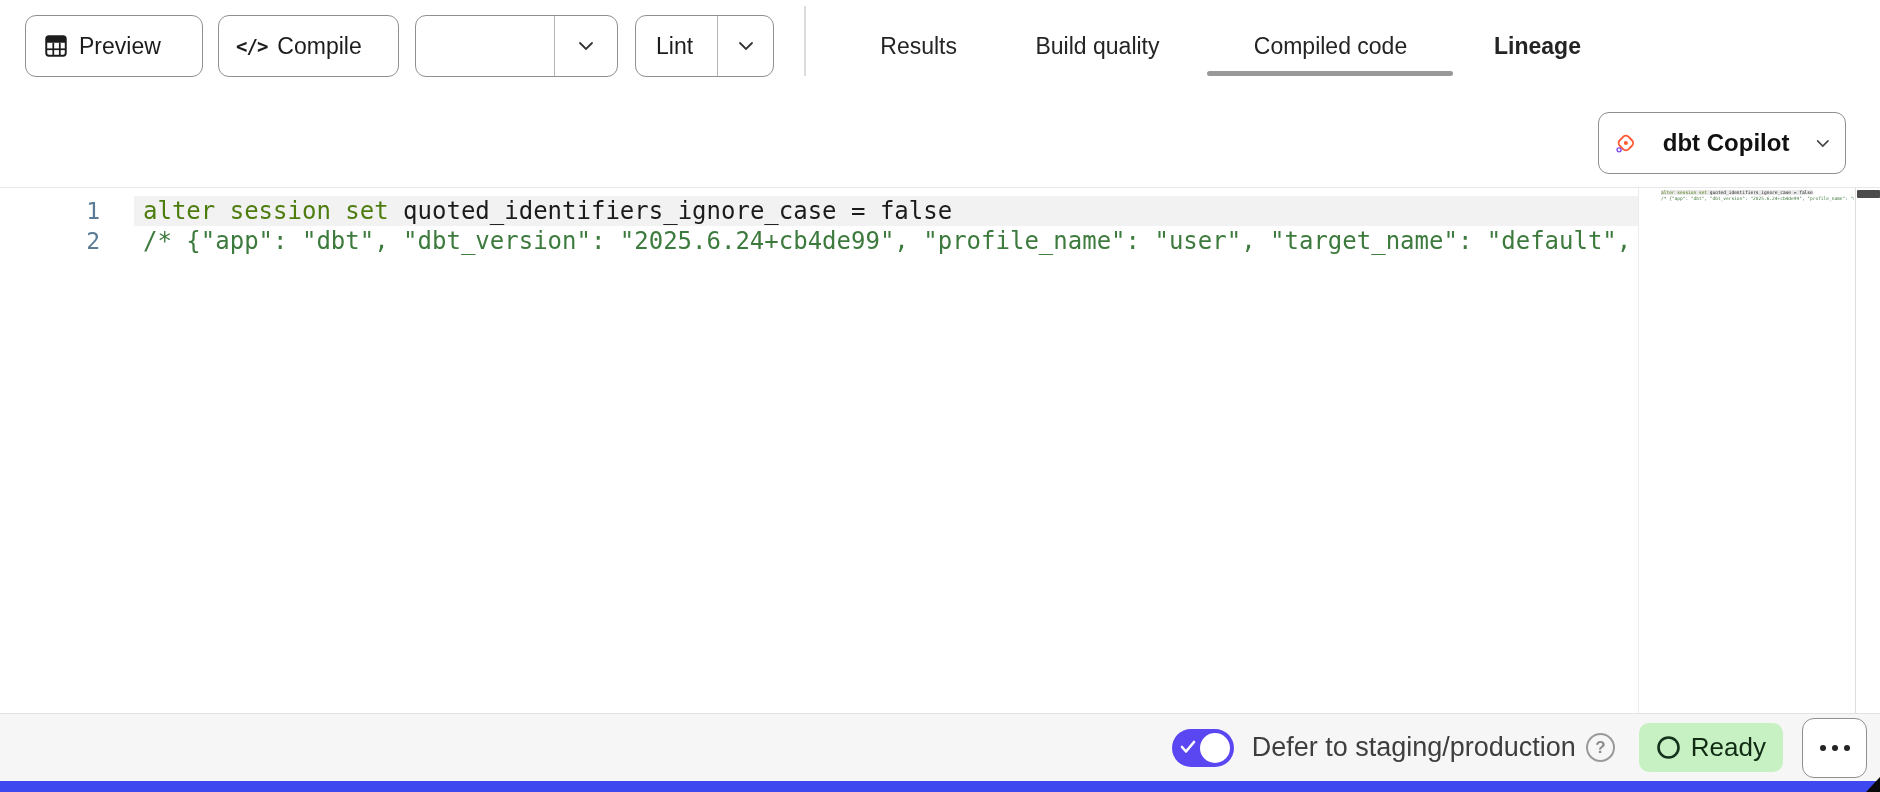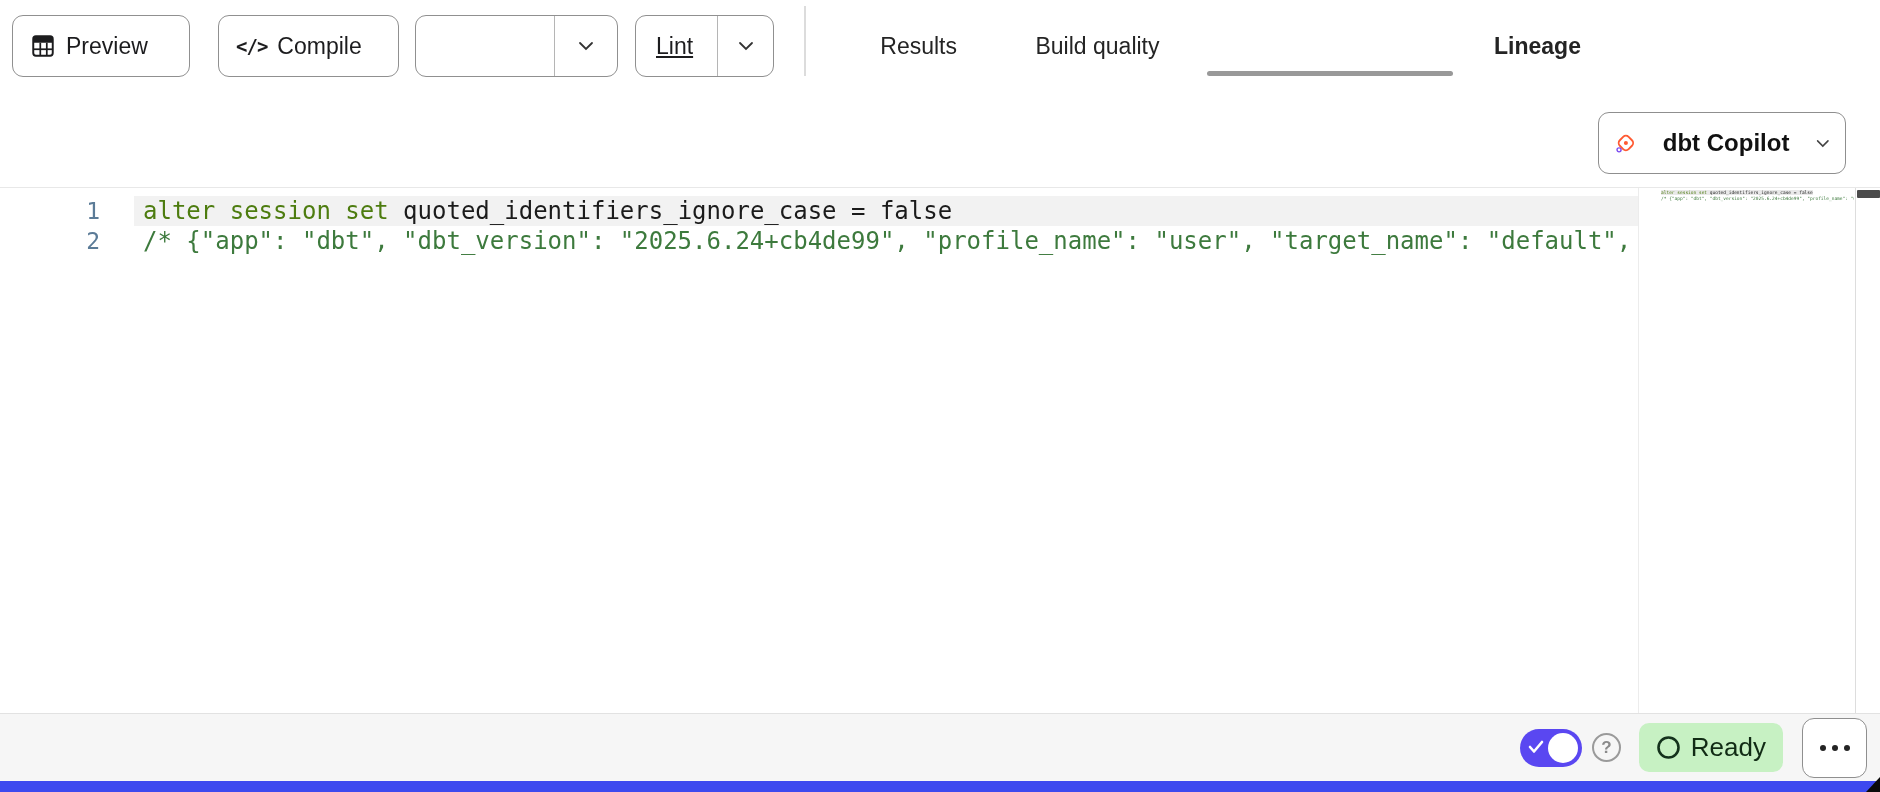--- a/index.html
+++ b/index.html
@@ -56,37 +56,37 @@
   
   .statusbar{position:absolute;left:0;top:713px;width:1880px;height:68px;background:#f6f6f6;
        border-top:1px solid #e2e2e2;box-sizing:border-box;display:flex;align-items:center;
        justify-content:flex-end;padding-right:13px;}
   .toggle{width:62px;height:38px;border-radius:19px;background:#5a47f1;position:relative;flex:none;cursor:pointer;}
   .toggle .knob{position:absolute;right:4px;top:4px;width:30px;height:30px;border-radius:50%;background:#fff;}
   .toggle svg{position:absolute;left:8px;top:11px;}
   .defer-label{margin-left:18px;font-size:27px;color:#3e3e3e;white-space:nowrap;}
   .help{margin-left:10px;width:25px;height:25px;border-radius:50%;border:2px solid #9a9a9a;color:#8a8a8a;
        display:flex;align-items:center;justify-content:center;font-size:17px;font-weight:700;flex:none;cursor:pointer;}
-  .ready-badge{margin-left:18px;height:49px;border-radius:10px;background:#c7f1c3;display:flex;
+  .ready-badge{margin-left:24px;height:49px;border-radius:10px;background:#c7f1c3;display:flex;
        align-items:center;gap:10px;padding:0 17px;flex:none;}
   .ready-badge .txt{font-size:26px;font-weight:500;color:#112b15;}
   .more-btn{margin-left:19px;width:65px;height:60px;box-sizing:border-box;border:1.5px solid #8f8f8f;
        border-radius:12px;background:#fff;display:flex;align-items:center;justify-content:center;gap:6px;
        flex:none;cursor:pointer;}
   .more-btn i{width:6px;height:6px;border-radius:50%;background:#242424;}
   .blue-band{position:absolute;left:0;top:781px;width:1880px;height:11px;background:#3d49ef;}
   .cursor{position:absolute;right:0;bottom:0;width:0;height:0;
        border-left:14px solid transparent;border-bottom:15px solid #0a0a0a;}
 </style>
 </head>
 <body>
 
 <div class="toolbar">
 
-  <div class="btn" style="left:12px;width:178px;">
+  <div class="btn" style="left:25px;width:178px;">
     <span class="ico">
       <svg width="26" height="26" viewBox="0 0 24 24">
         <rect x="3" y="3" width="18" height="18" rx="2.5" fill="none" stroke="#1c1c1e" stroke-width="1.8"></rect>
         <path d="M3 5.5a2.5 2.5 0 0 1 2.5-2.5h13A2.5 2.5 0 0 1 21 5.5V9H3z" fill="#1c1c1e"></path>
         <line x1="3" y1="15" x2="21" y2="15" stroke="#1c1c1e" stroke-width="1.6"></line>
         <line x1="9.5" y1="9" x2="9.5" y2="21" stroke="#1c1c1e" stroke-width="1.6"></line>
         <line x1="15.5" y1="9" x2="15.5" y2="21" stroke="#1c1c1e" stroke-width="1.6"></line>
       </svg>
     </span>
     <span class="lbl">Preview</span>
@@ -98,38 +98,41 @@
   </div>
 
   <div class="btn split" style="left:415px;width:203px;padding:0;">
     <span class="chev-part" style="width:62px;margin-left:auto;">
       <svg width="18" height="12" viewBox="0 0 18 12">
         <polyline points="3,3 9,9 15,3" fill="none" stroke="#333" stroke-width="1.8" stroke-linecap="round"></polyline>
       </svg>
     </span>
   </div>
 
-  <div class="btn split" style="left:635px;width:139px;padding:0;text-decoration:underline;">
+  <div class="btn split" style="left:635px;width:139px;padding:0;">
     <span style="display:flex;align-items:center;height:100%;">
       <span class="lbl" style="margin-left:20px;">Lint</span>
     </span>
     <span class="chev-part" style="width:55px;margin-left:auto;">
       <svg width="18" height="12" viewBox="0 0 18 12">
         <polyline points="3,3 9,9 15,3" fill="none" stroke="#333" stroke-width="1.8" stroke-linecap="round"></polyline>
       </svg>
     </span>
   </div>
 
   <div class="vdiv"></div>
 
   <div class="tab" style="left:870px;width:87px;justify-content:flex-end;">
       <span>Results</span>
     </div>
   <div class="tab" style="left:1022px;width:151px;">
       <span>Build quality</span>
+    </div>
+  <div class="tab" style="left:1238px;width:185px;">
+      <span>Compiled code</span>
     </div>
   <div class="tab" style="left:1490px;width:95px;font-weight:bold;">
       <span>Lineage</span>
     </div>
   <div class="tab-underline"></div>
 </div>
 
 <div class="copilot">
   <svg width="28" height="28" viewBox="0 0 28 28">
     <rect x="6" y="6" width="16" height="16" rx="5" transform="rotate(45 14 14)" fill="none" stroke="#ff5a32" stroke-width="2.4"></rect>
@@ -160,20 +163,21 @@
   </div>
 </div>
 
 <div class="statusbar">
   <div class="toggle">
     <svg width="16" height="14" viewBox="0 0 16 14">
       <polyline points="2,7 6,11.5 14,2" fill="none" stroke="#fff" stroke-width="2.6" stroke-linecap="round" stroke-linejoin="round"></polyline>
     </svg>
     <span class="knob"></span>
   </div>
+  <span class="defer-label">Defer to staging/production</span>
   <span class="help">
       <span>?</span>
     </span>
   <div class="ready-badge">
     <svg width="25" height="25" viewBox="0 0 25 25">
       <circle cx="12.5" cy="12.5" r="10" fill="none" stroke="#14321c" stroke-width="2.6"></circle>
     </svg>
     <span class="txt">Ready</span>
   </div>
   <div class="more-btn">

